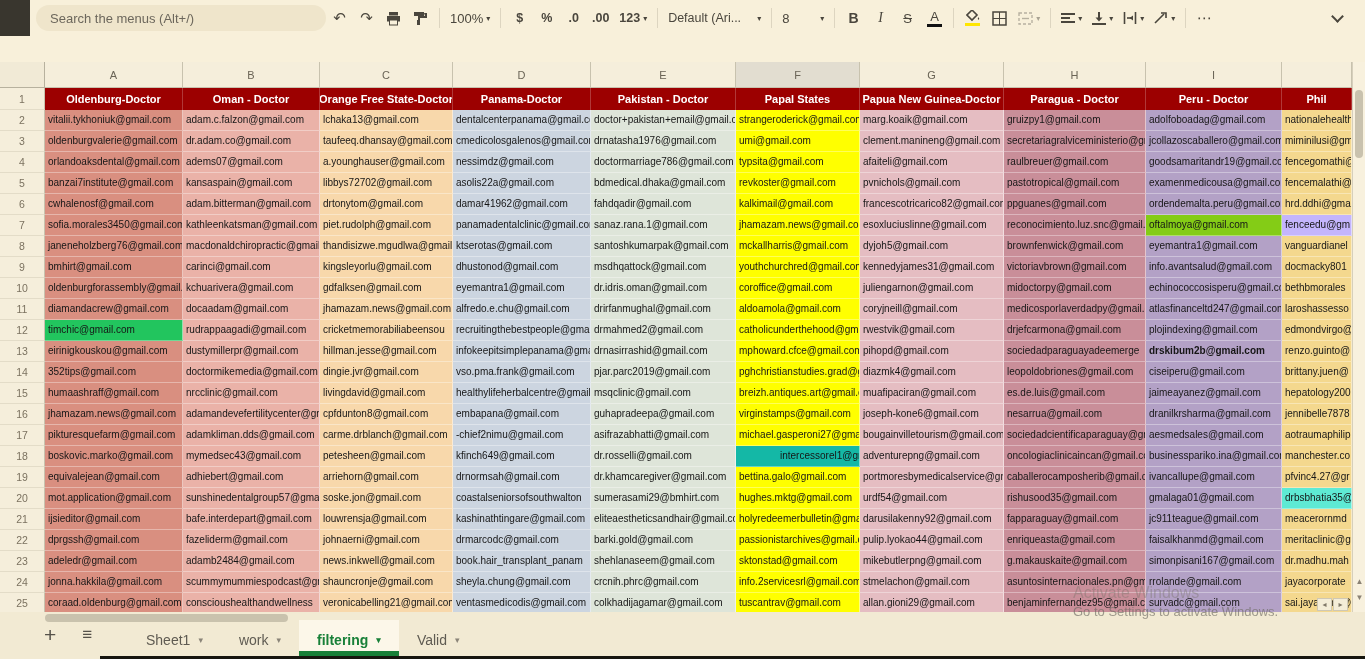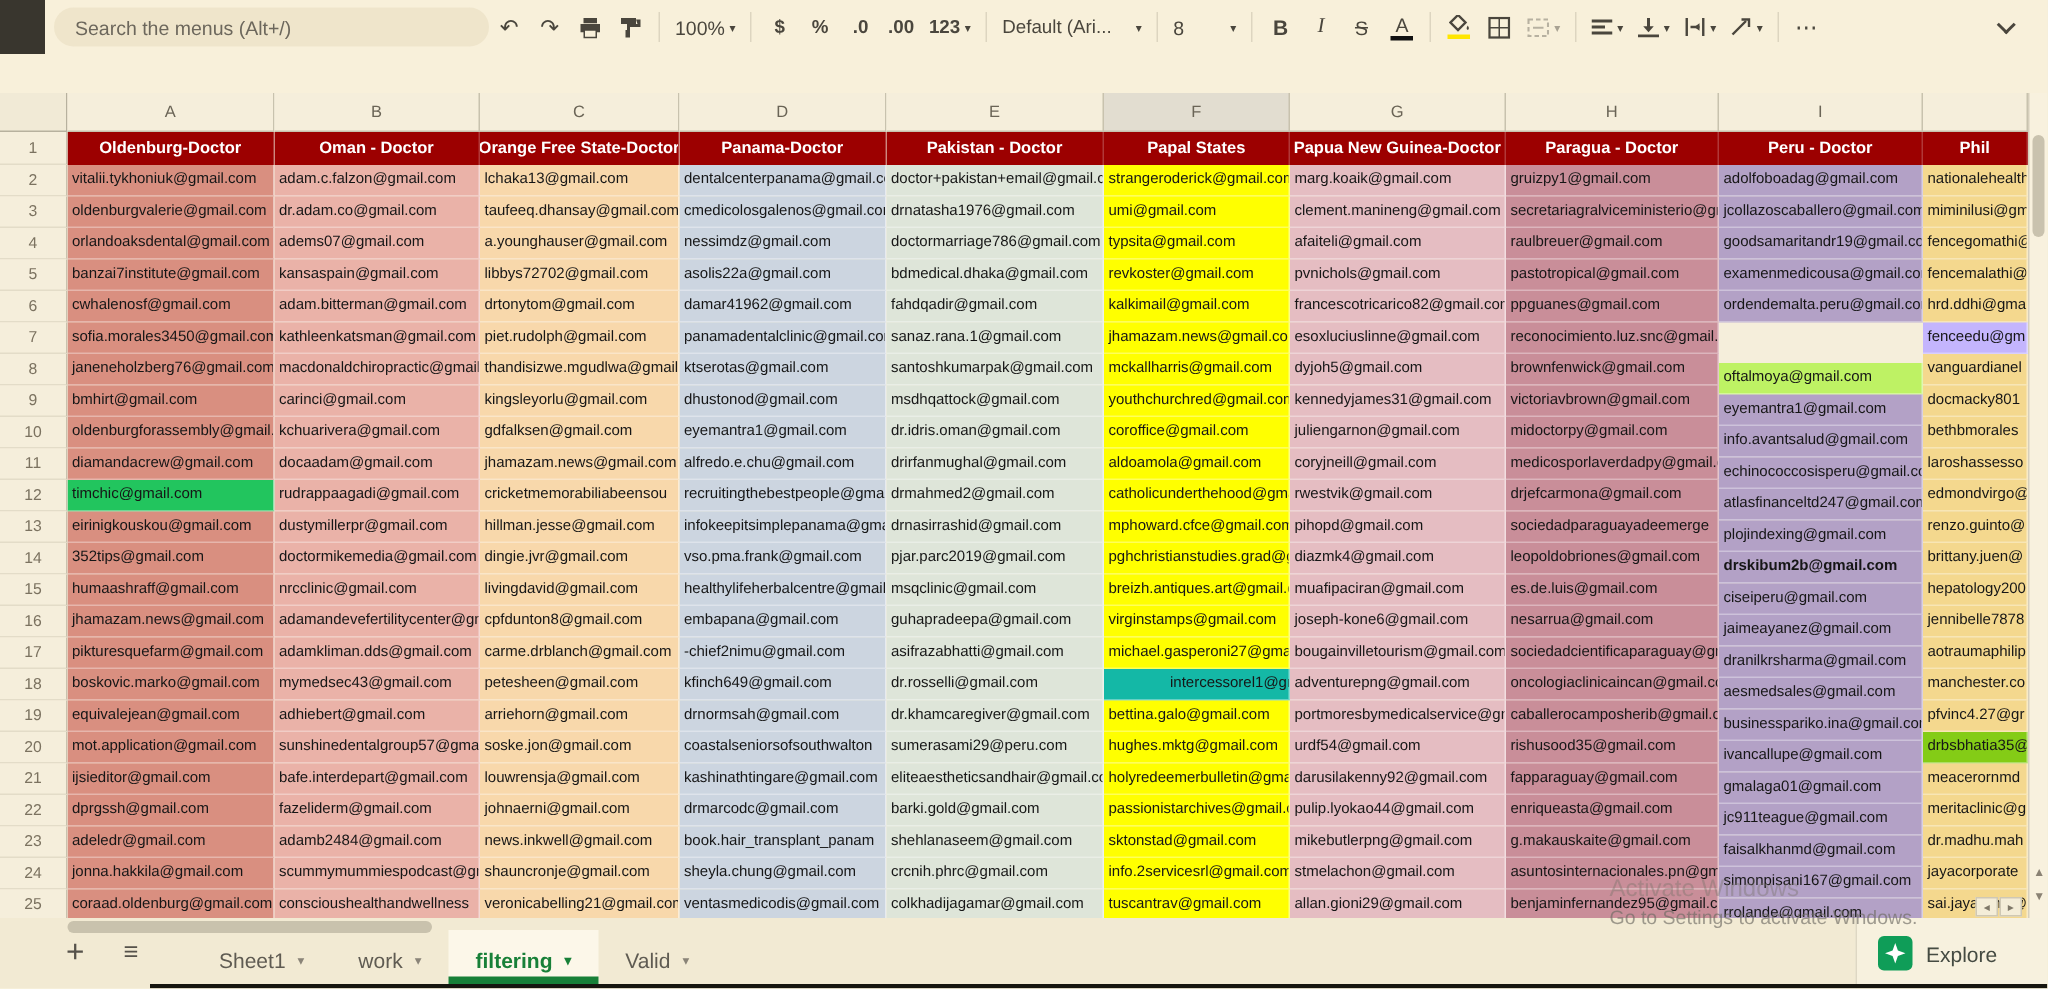--- a/index.html
+++ b/index.html
@@ -374,21 +374,21 @@
         <div class="cell" style="background: rgb(222, 229, 217);">dr.idris.oman@gmail.com</div>
         <div class="cell" style="background: rgb(222, 229, 217);">drirfanmughal@gmail.com</div>
         <div class="cell" style="background: rgb(222, 229, 217);">drmahmed2@gmail.com</div>
         <div class="cell" style="background: rgb(222, 229, 217);">drnasirrashid@gmail.com</div>
         <div class="cell" style="background: rgb(222, 229, 217);">pjar.parc2019@gmail.com</div>
         <div class="cell" style="background: rgb(222, 229, 217);">msqclinic@gmail.com</div>
         <div class="cell" style="background: rgb(222, 229, 217);">guhapradeepa@gmail.com</div>
         <div class="cell" style="background: rgb(222, 229, 217);">asifrazabhatti@gmail.com</div>
         <div class="cell" style="background: rgb(222, 229, 217);">dr.rosselli@gmail.com</div>
         <div class="cell" style="background: rgb(222, 229, 217);">dr.khamcaregiver@gmail.com</div>
-        <div class="cell" style="background: rgb(222, 229, 217);">sumerasami29@peru.com</div>
+        <div class="cell" style="background: rgb(222, 229, 217);">sumerasami29@bmhirt.com</div>
         <div class="cell" style="background: rgb(222, 229, 217);">eliteaestheticsandhair@gmail.com</div>
         <div class="cell" style="background: rgb(222, 229, 217);">barki.gold@gmail.com</div>
         <div class="cell" style="background: rgb(222, 229, 217);">shehlanaseem@gmail.com</div>
         <div class="cell" style="background: rgb(222, 229, 217);">crcnih.phrc@gmail.com</div>
         <div class="cell" style="background: rgb(222, 229, 217);">colkhadijagamar@gmail.com</div>
       </div>
       <div class="col" style="width: 124px;">
         <div class="letter-cell selected">F</div>
         <div class="red-cell">Papal States</div>
         <div class="cell" style="background: rgb(255, 255, 0);">strangeroderick@gmail.com</div>
@@ -473,21 +473,21 @@
         <div class="cell" style="background: rgb(201, 142, 153);">benjaminfernandez95@gmail.com</div>
       </div>
       <div class="col" style="width: 136px;">
         <div class="letter-cell">I</div>
         <div class="red-cell">Peru - Doctor</div>
         <div class="cell" style="background: rgb(179, 161, 198);">adolfoboadag@gmail.com</div>
         <div class="cell" style="background: rgb(179, 161, 198);">jcollazoscaballero@gmail.com</div>
         <div class="cell" style="background: rgb(179, 161, 198);">goodsamaritandr19@gmail.com</div>
         <div class="cell" style="background: rgb(179, 161, 198);">examenmedicousa@gmail.com</div>
         <div class="cell" style="background: rgb(179, 161, 198);">ordendemalta.peru@gmail.com</div>
-        <div class="cell" style="background: #bef264; margin-top: 27px;">oftalmoya@gmail.com</div>
+        <div class="cell" style="background: #84cc16;">oftalmoya@gmail.com</div>
         <div class="cell" style="background: rgb(179, 161, 198);">eyemantra1@gmail.com</div>
         <div class="cell" style="background: rgb(179, 161, 198);">info.avantsalud@gmail.com</div>
         <div class="cell" style="background: rgb(179, 161, 198);">echinococcosisperu@gmail.com</div>
         <div class="cell" style="background: rgb(179, 161, 198);">atlasfinanceltd247@gmail.com</div>
         <div class="cell" style="background: rgb(179, 161, 198);">plojindexing@gmail.com</div>
         <div class="cell" style="background: rgb(179, 161, 198); font-weight: bold;">drskibum2b@gmail.com</div>
         <div class="cell" style="background: rgb(179, 161, 198);">ciseiperu@gmail.com</div>
         <div class="cell" style="background: rgb(179, 161, 198);">jaimeayanez@gmail.com</div>
         <div class="cell" style="background: rgb(179, 161, 198);">dranilkrsharma@gmail.com</div>
         <div class="cell" style="background: rgb(179, 161, 198);">aesmedsales@gmail.com</div>
@@ -514,21 +514,21 @@
         <div class="cell" style="background: rgb(244, 216, 142);">bethbmorales</div>
         <div class="cell" style="background: rgb(244, 216, 142);">laroshassesso</div>
         <div class="cell" style="background: rgb(244, 216, 142);">edmondvirgo@</div>
         <div class="cell" style="background: rgb(244, 216, 142);">renzo.guinto@</div>
         <div class="cell" style="background: rgb(244, 216, 142);">brittany.juen@</div>
         <div class="cell" style="background: rgb(244, 216, 142);">hepatology200</div>
         <div class="cell" style="background: rgb(244, 216, 142);">jennibelle7878</div>
         <div class="cell" style="background: rgb(244, 216, 142);">aotraumaphilip</div>
         <div class="cell" style="background: rgb(244, 216, 142);">manchester.co</div>
         <div class="cell" style="background: rgb(244, 216, 142);">pfvinc4.27@gr</div>
-        <div class="cell" style="background: #84cc16;">drbsbhatia35@</div>
+        <div class="cell" style="background: #5eead4;">drbsbhatia35@</div>
         <div class="cell" style="background: rgb(244, 216, 142);">meacerornmd</div>
         <div class="cell" style="background: rgb(244, 216, 142);">meritaclinic@g</div>
         <div class="cell" style="background: rgb(244, 216, 142);">dr.madhu.mah</div>
         <div class="cell" style="background: rgb(244, 216, 142);">jayacorporate</div>
         <div class="cell" style="background: rgb(244, 216, 142);">sai.jayaclinic@</div>
       </div>
     </div>
 
   <div id="vscroll">
     <div id="vthumb"></div>
@@ -560,27 +560,19 @@
         </div>
         <div class="tab active">
           <span>filtering</span>
           <span class="tcaret">▾</span>
         </div>
         <div class="tab">
           <span>Valid</span>
           <span class="tcaret">▾</span>
         </div>
       </div>
-    <div id="explore-panel">
-      <span id="explore-icon">
-        <svg width="15" height="15" viewBox="0 0 22 22">
-            <path d="M11 1 L13.6 8.4 L21 11 L13.6 13.6 L11 21 L8.4 13.6 L1 11 L8.4 8.4 Z" fill="#ffffff"></path>
-          </svg>
-      </span>
-      <span id="explore-label">Explore</span>
-    </div>
   </div>
 
   <div id="wm1">Activate Windows</div>
   <div id="wm2">Go to Settings to activate Windows.</div>
 
   <div id="bottom-strip"></div>
 </div>
 
 </body></html>

